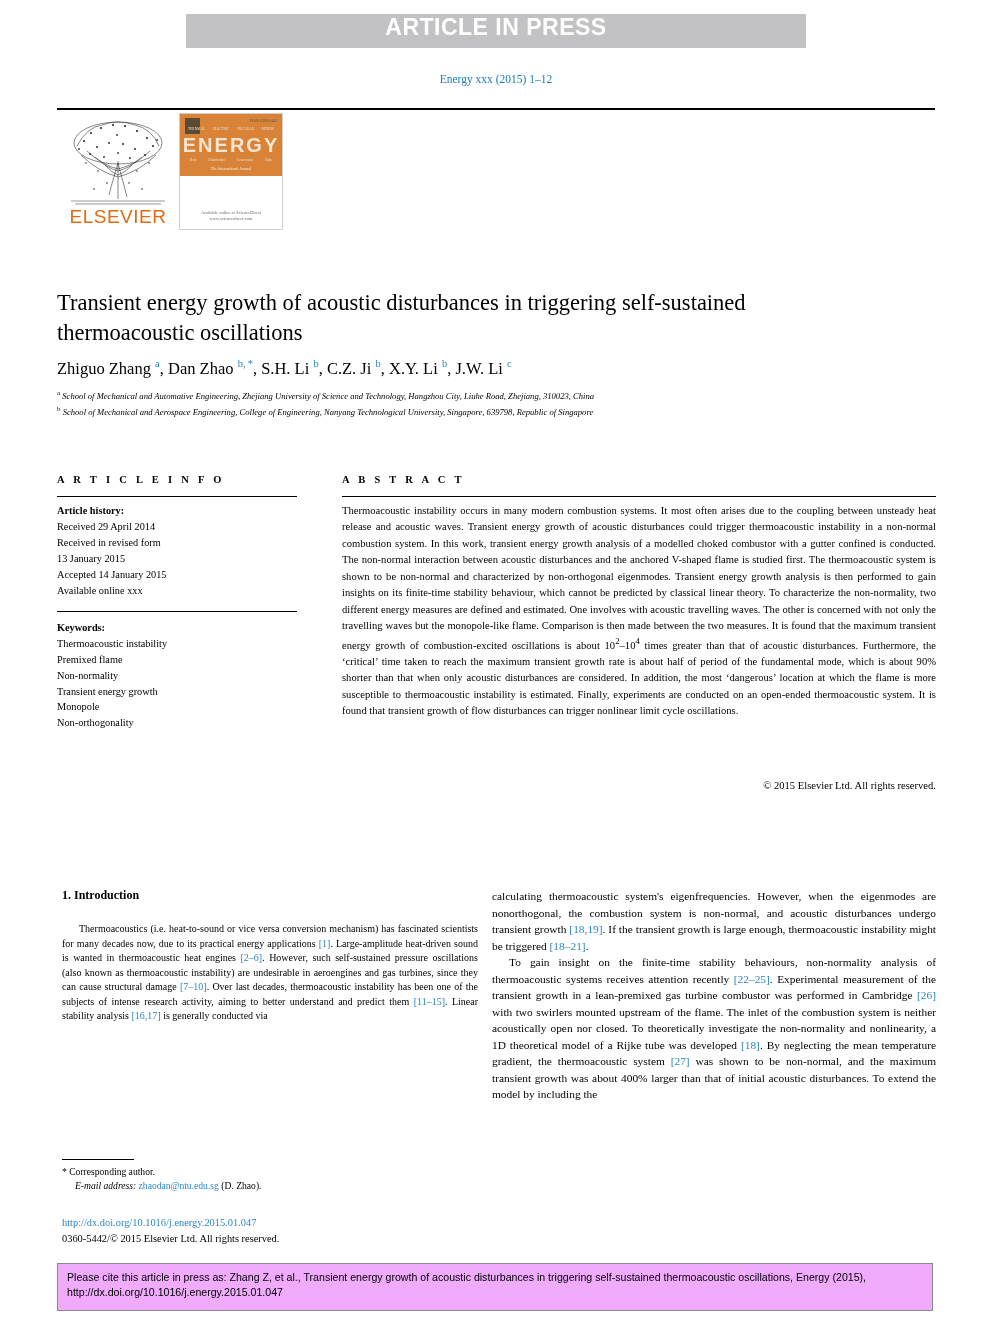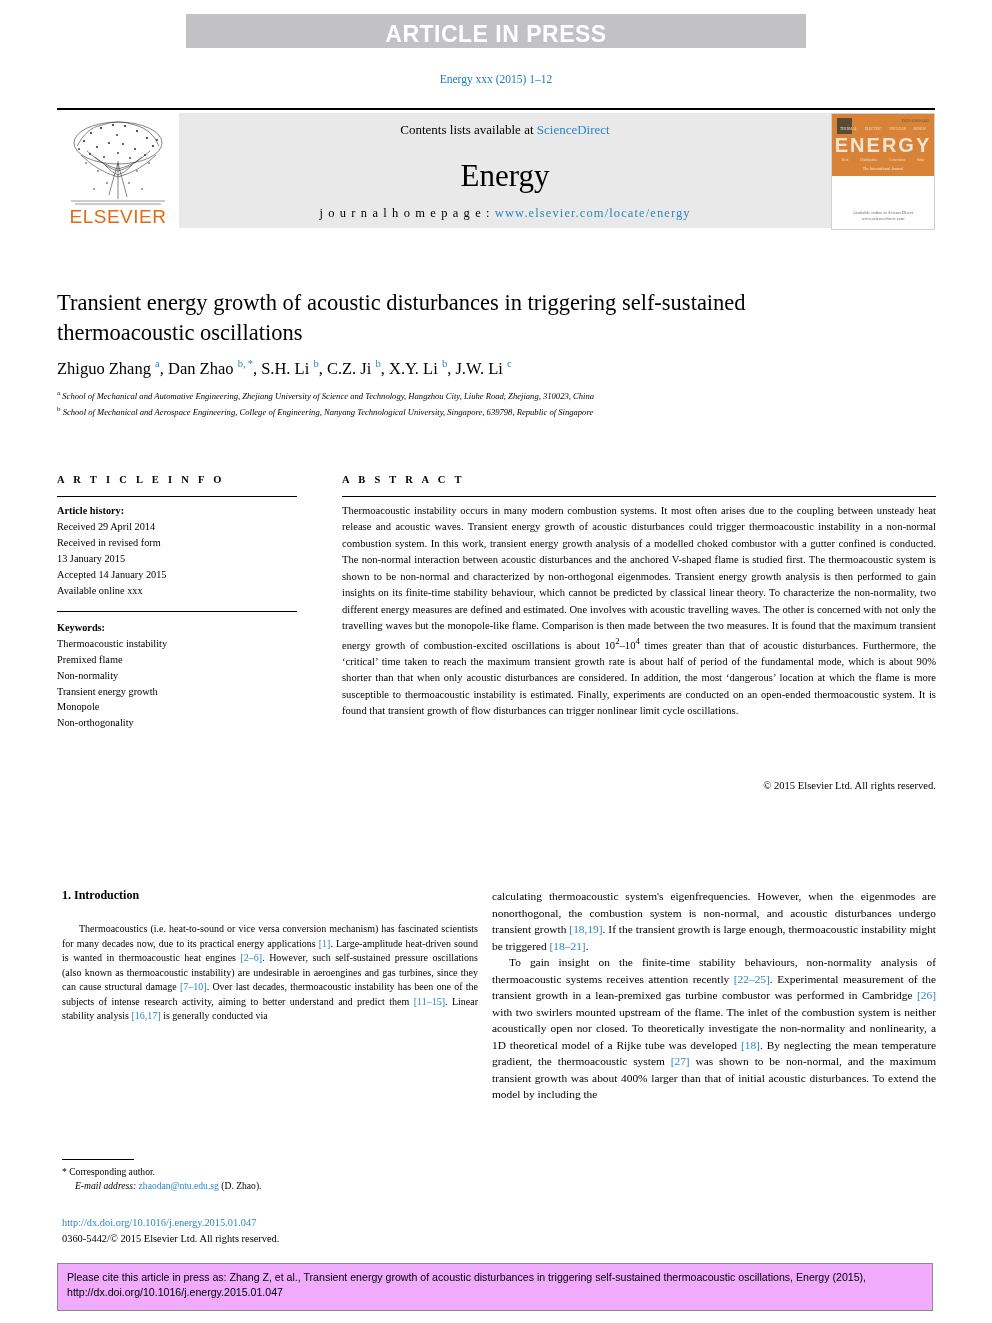--- a/index.html
+++ b/index.html
@@ -18,21 +18,21 @@
 
   
   .aip-banner {
     position: absolute;
     left: 186px;
     top: 14px;
     width: 620px;
     height: 34px;
     background: #c2c2c4;
     display: flex;
-    align-items: flex-end;
+    align-items: flex-start;
     justify-content: center;
   }
   .aip-banner span {
     font-family: "Liberation Sans", sans-serif;
     font-weight: bold;
     font-size: 23px;
     letter-spacing: 0.5px;
     color: #ffffff;
   }
 
@@ -371,29 +371,20 @@
             <circle cx="80" cy="58" r="0.8"></circle>
           <circle cx="50" cy="70" r="0.8"></circle>
             <circle cx="72" cy="70" r="0.8"></circle>
           <circle cx="37" cy="76" r="0.8"></circle>
             <circle cx="85" cy="76" r="0.8"></circle>
         </g>
       </svg>
       <div class="elsevier-word">ELSEVIER</div>
     </div>
 
-    <div class="mast-center">
-      <div class="contents-line">
-        <span>Contents lists available at </span><span class="sd">ScienceDirect</span>
-      </div>
-      <div class="journal-name">Energy</div>
-      <div class="homepage-line">
-        <span>j o u r n a l   h o m e p a g e :  </span><span class="url">www.elsevier.com/locate/energy</span>
-      </div>
-    </div>
 
     <div class="cover-thumb">
       <div class="cover-top">
         <div class="cover-sq"></div>
         <div class="cover-toptext">ISSN 0360-5442</div>
         <div class="cover-rowtext">
           <span>THERMAL</span>
           <span>ELECTRIC</span>
           <span>NUCLEAR</span>
           <span>RENEW</span>

